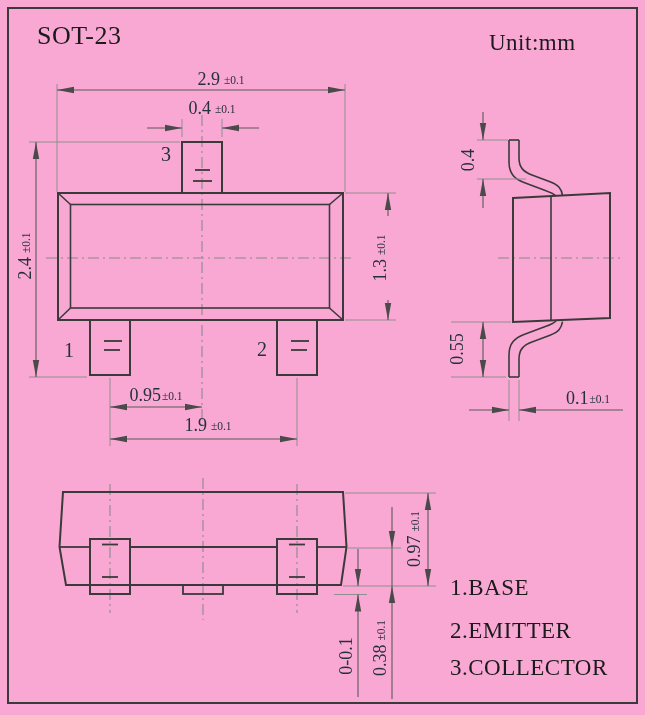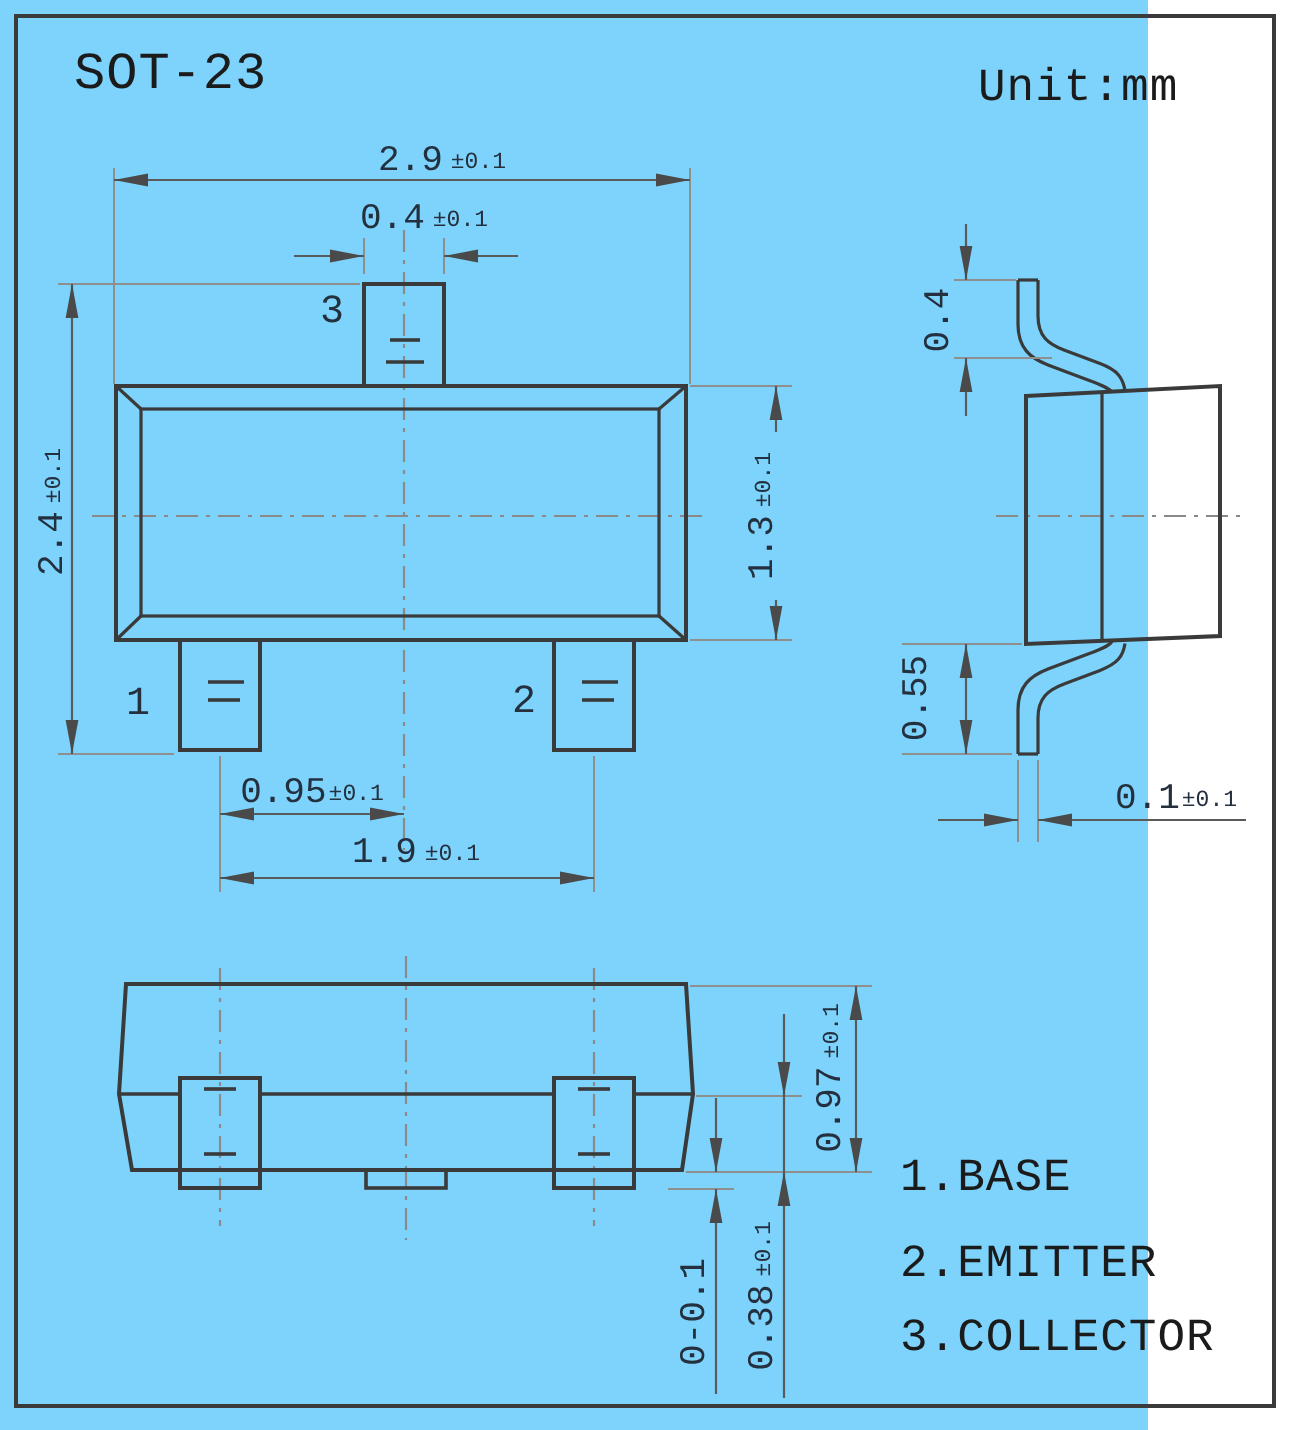--- a/index.html
+++ b/index.html
@@ -1,17 +1,17 @@
 <!DOCTYPE html>
 <html><head>
 <meta charset="utf-8">
 <style>
   html,body{margin:0;padding:0;background:#ffffff;}
-  .page{position:relative;width:574px;height:715px;background:#7dd3fc;
-        font-family:Liberation Mono, monospace;}
+  .page{position:relative;width:645px;height:715px;background:#f9a8d4;
+        font-family:Liberation Serif, serif;}
   svg{display:block;}
   text{fill:#24303e;}
   .heading{fill:#1b1b1b;font-size:26px;letter-spacing:.5px;}
   .unit{fill:#1b1b1b;font-size:23px;letter-spacing:.5px;}
   .legend-text{fill:#1b1b1b;font-size:23px;letter-spacing:.5px;}
   .pin-num{font-size:20px;}
   .dim-val{font-size:18px;}
   .tol{font-size:11.5px;}
   .obj{stroke:#3a3a3a;stroke-width:2;fill:none;}
   .obj-thin{stroke:#3a3a3a;stroke-width:1.6;fill:none;}

